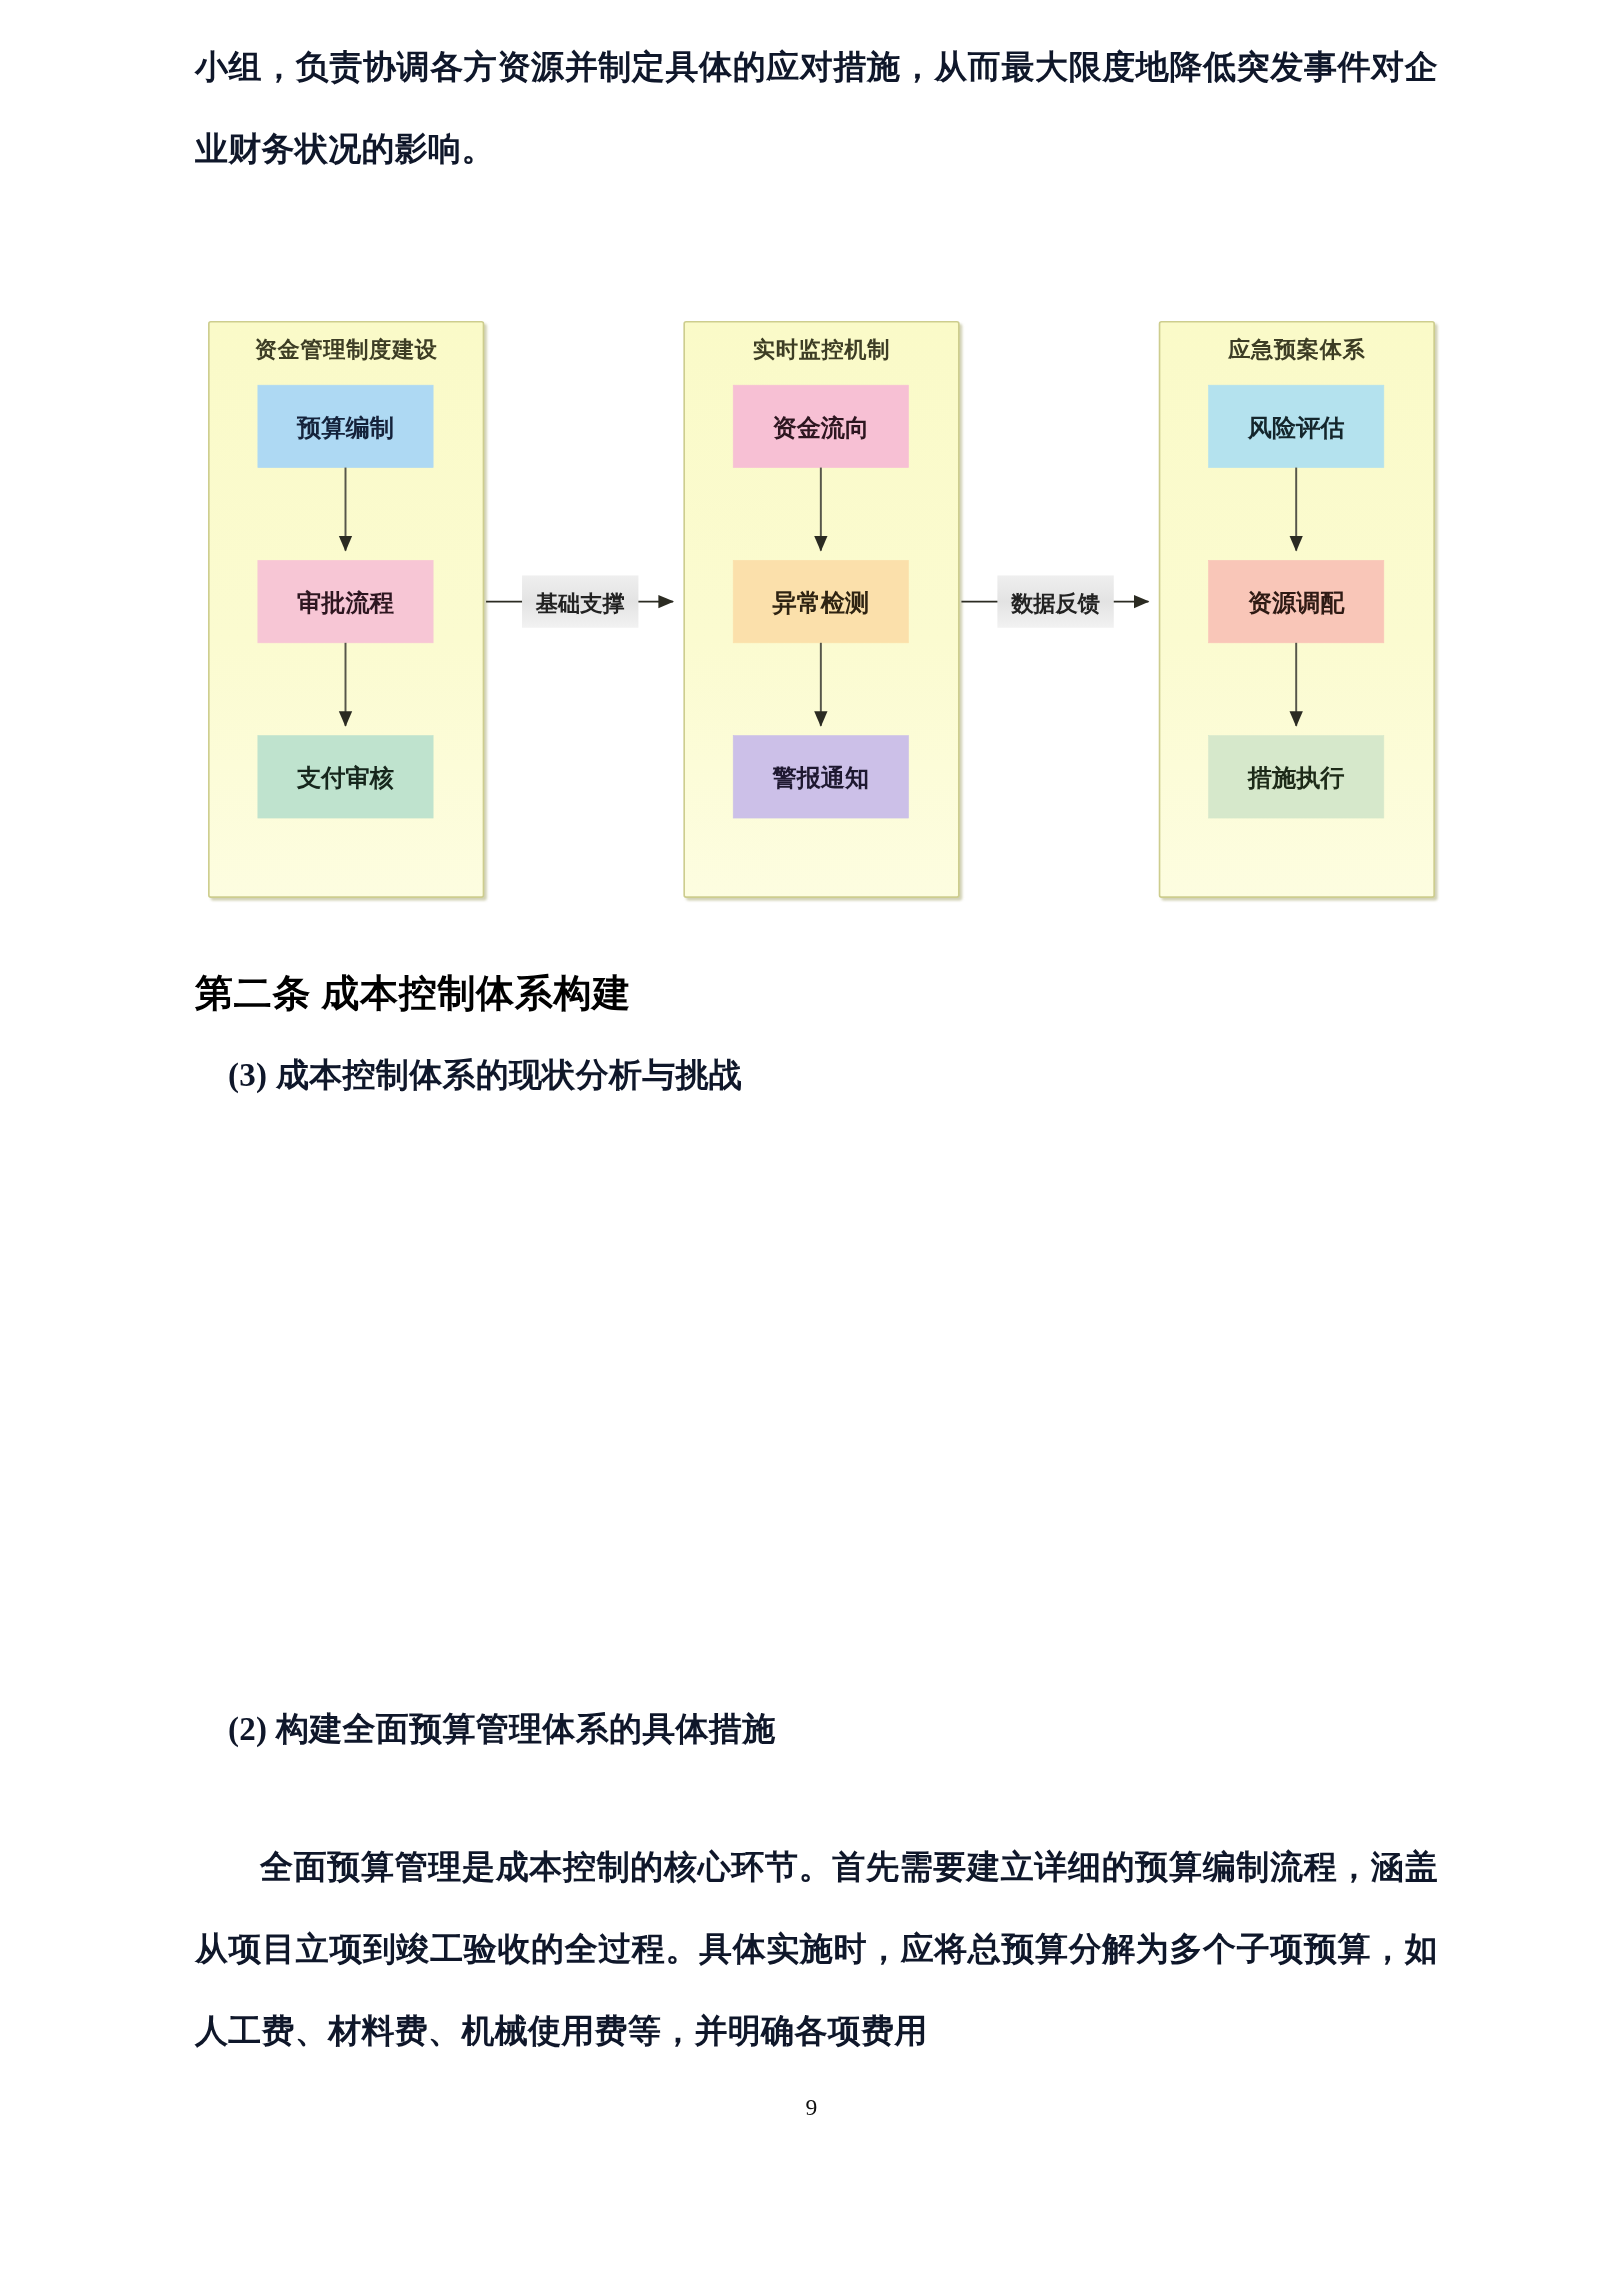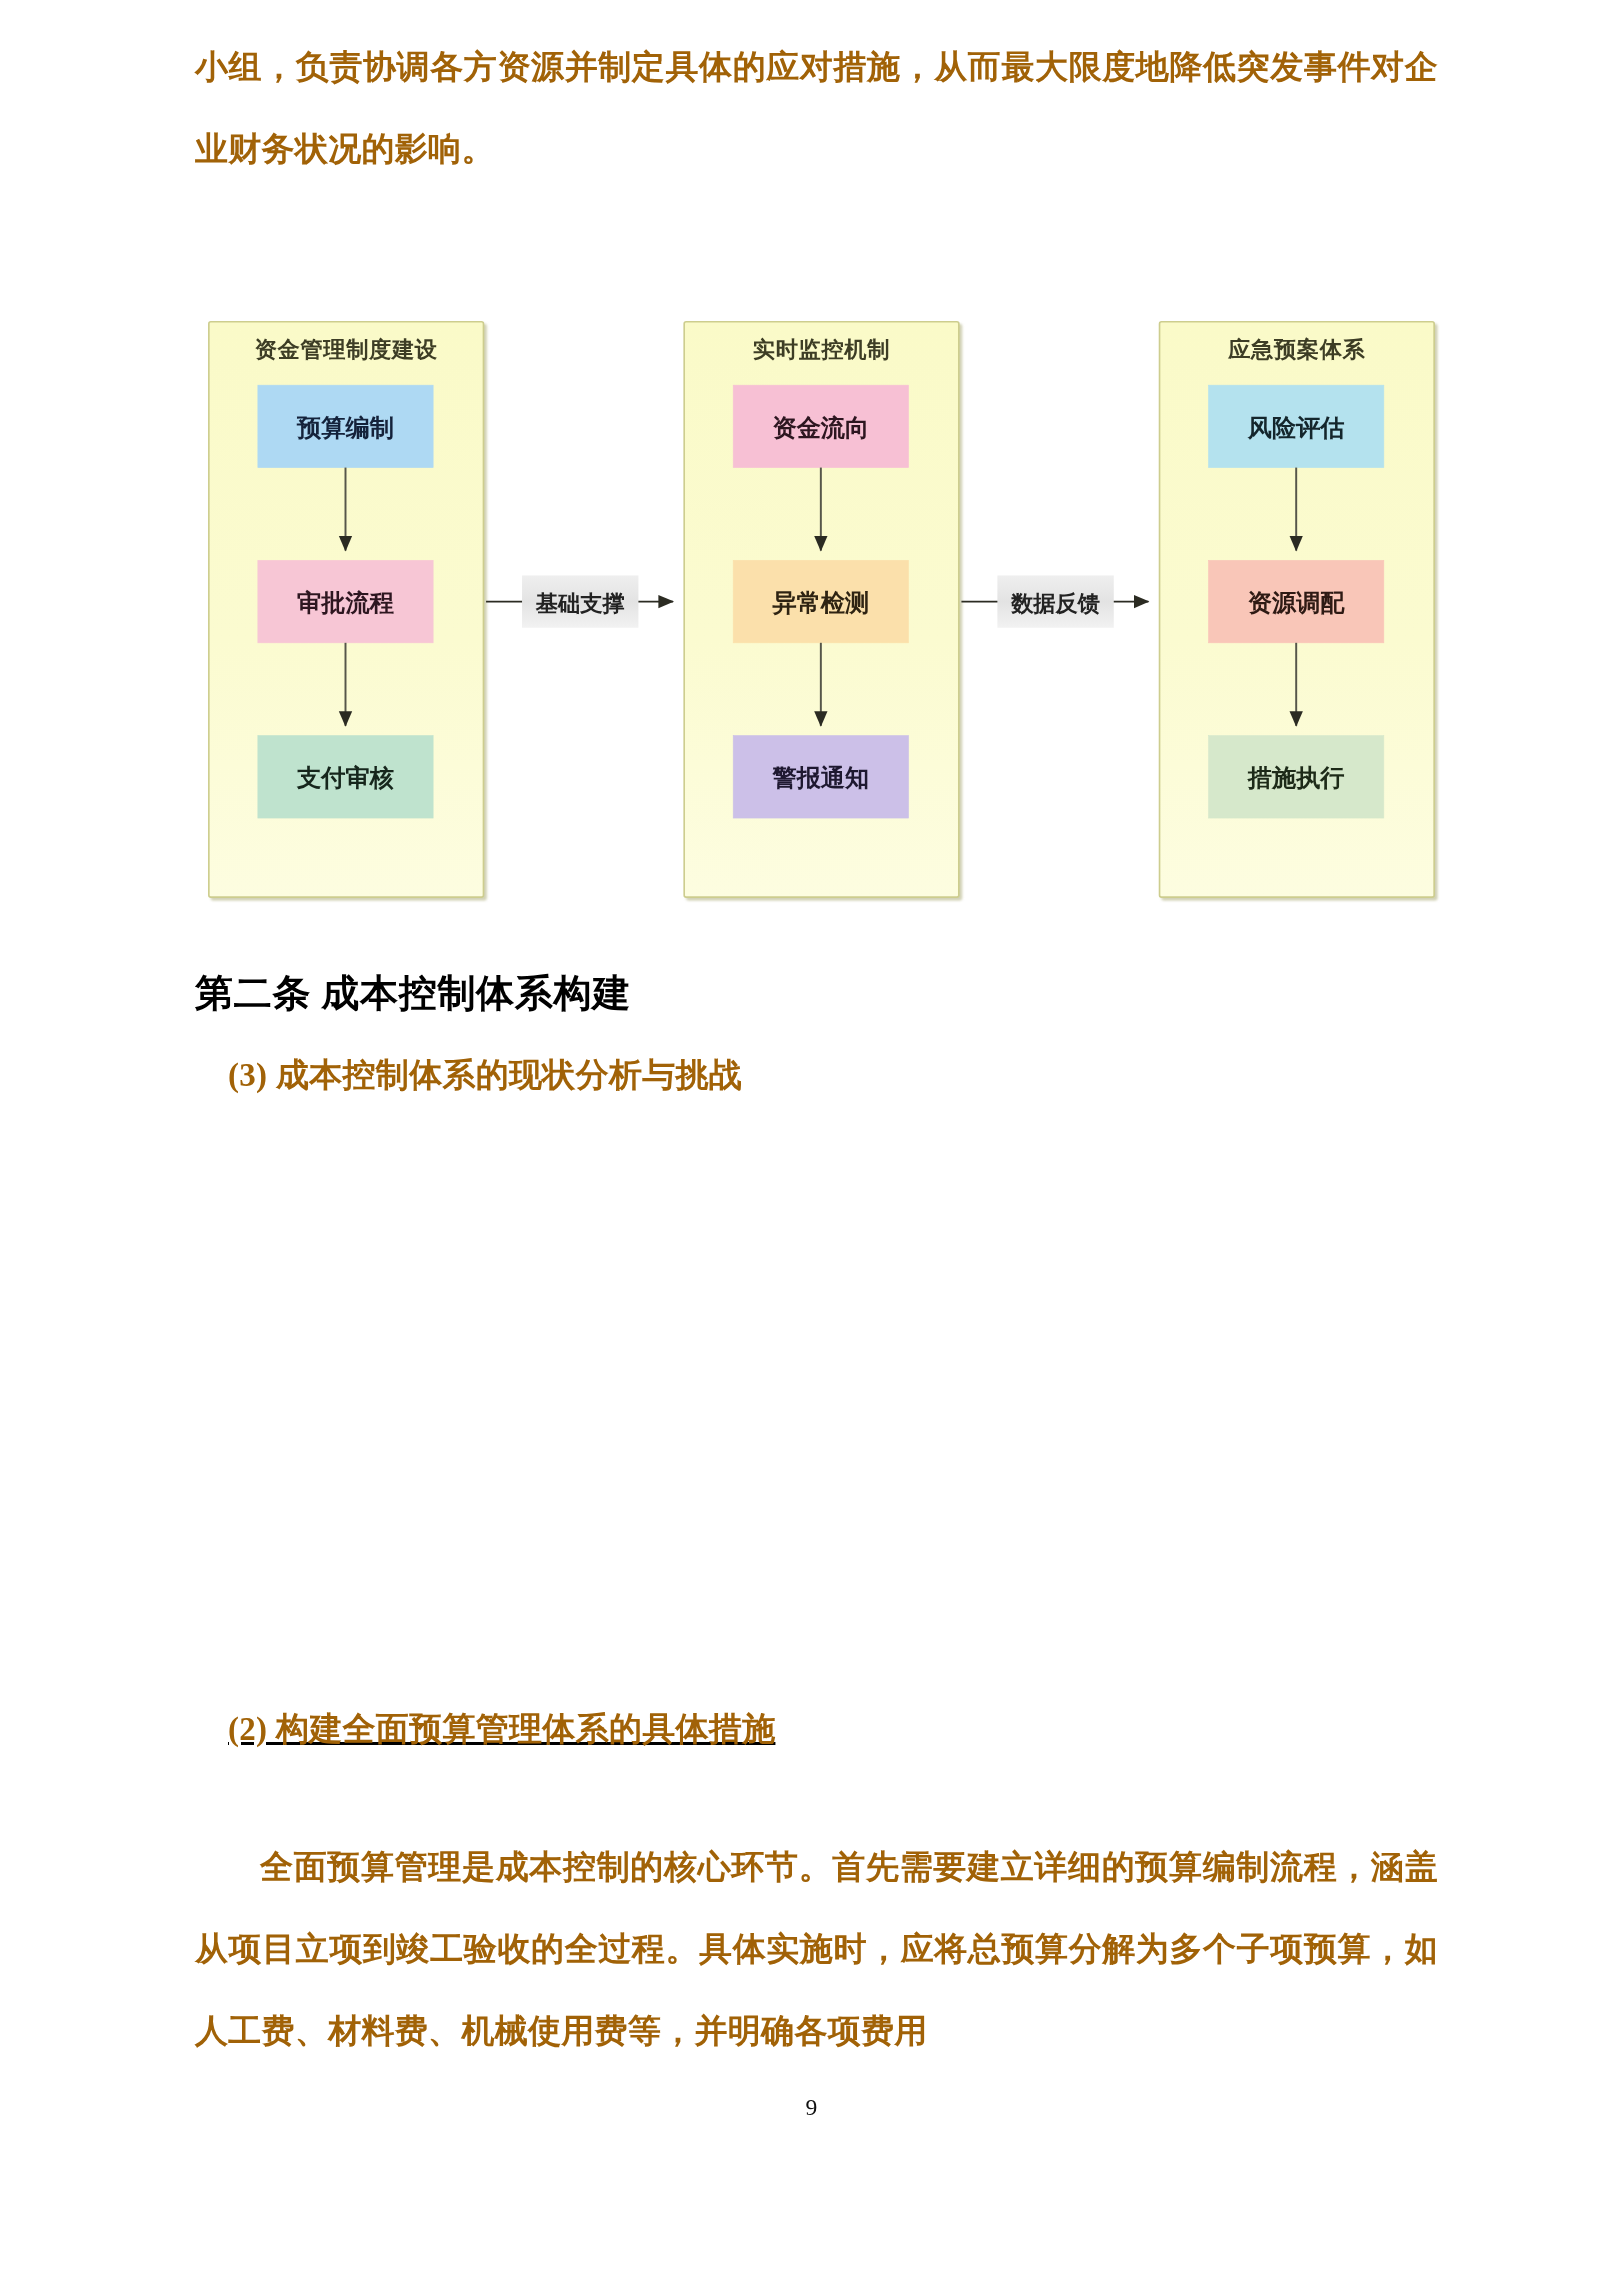--- a/index.html
+++ b/index.html
@@ -34,21 +34,21 @@
 
   p.para {
     margin: 0;
     font-size: 33px;
     line-height: 82px;
     letter-spacing: 0.3px;
     text-align: justify;
     text-justify: inter-ideograph;
     font-family: "Liberation Serif", "DejaVu Serif", serif;
     font-weight: 700;
-    color: #a16207;
+    color: #0f172a;
     white-space: normal;
   }
 
   p.para.indent2 { text-indent: 65px; }
   p.para.indent1 { text-indent: 33px; }
 
   h2.article-title {
     margin: 0;
     font-size: 38px;
     line-height: 82px;
@@ -183,21 +183,21 @@
 
   <div class="body-col" style="top:952px;">
     <h2 class="article-title">第二条  成本控制体系构建</h2>
   </div>
 
   <div class="body-col" style="top:1034px;">
     <p class="para indent1">(3) 成本控制体系的现状分析与挑战</p>
   </div>
 
 
-  <div class="body-col" style="top:1688px;text-decoration:underline;">
+  <div class="body-col" style="top:1688px;">
     <p class="para indent1">(2) 构建全面预算管理体系的具体措施</p>
   </div>
 
   <div class="body-col" style="top:1826px;">
     <p class="para indent2">全面预算管理是成本控制的核心环节。首先需要建立详细的预算编制流程，涵盖从项目立项到竣工验收的全过程。具体实施时，应将总预算分解为多个子项预算，如人工费、材料费、机械使用费等，并明确各项费用</p>
   </div>
 
   <div class="page-number">9</div>
 
 </div>

